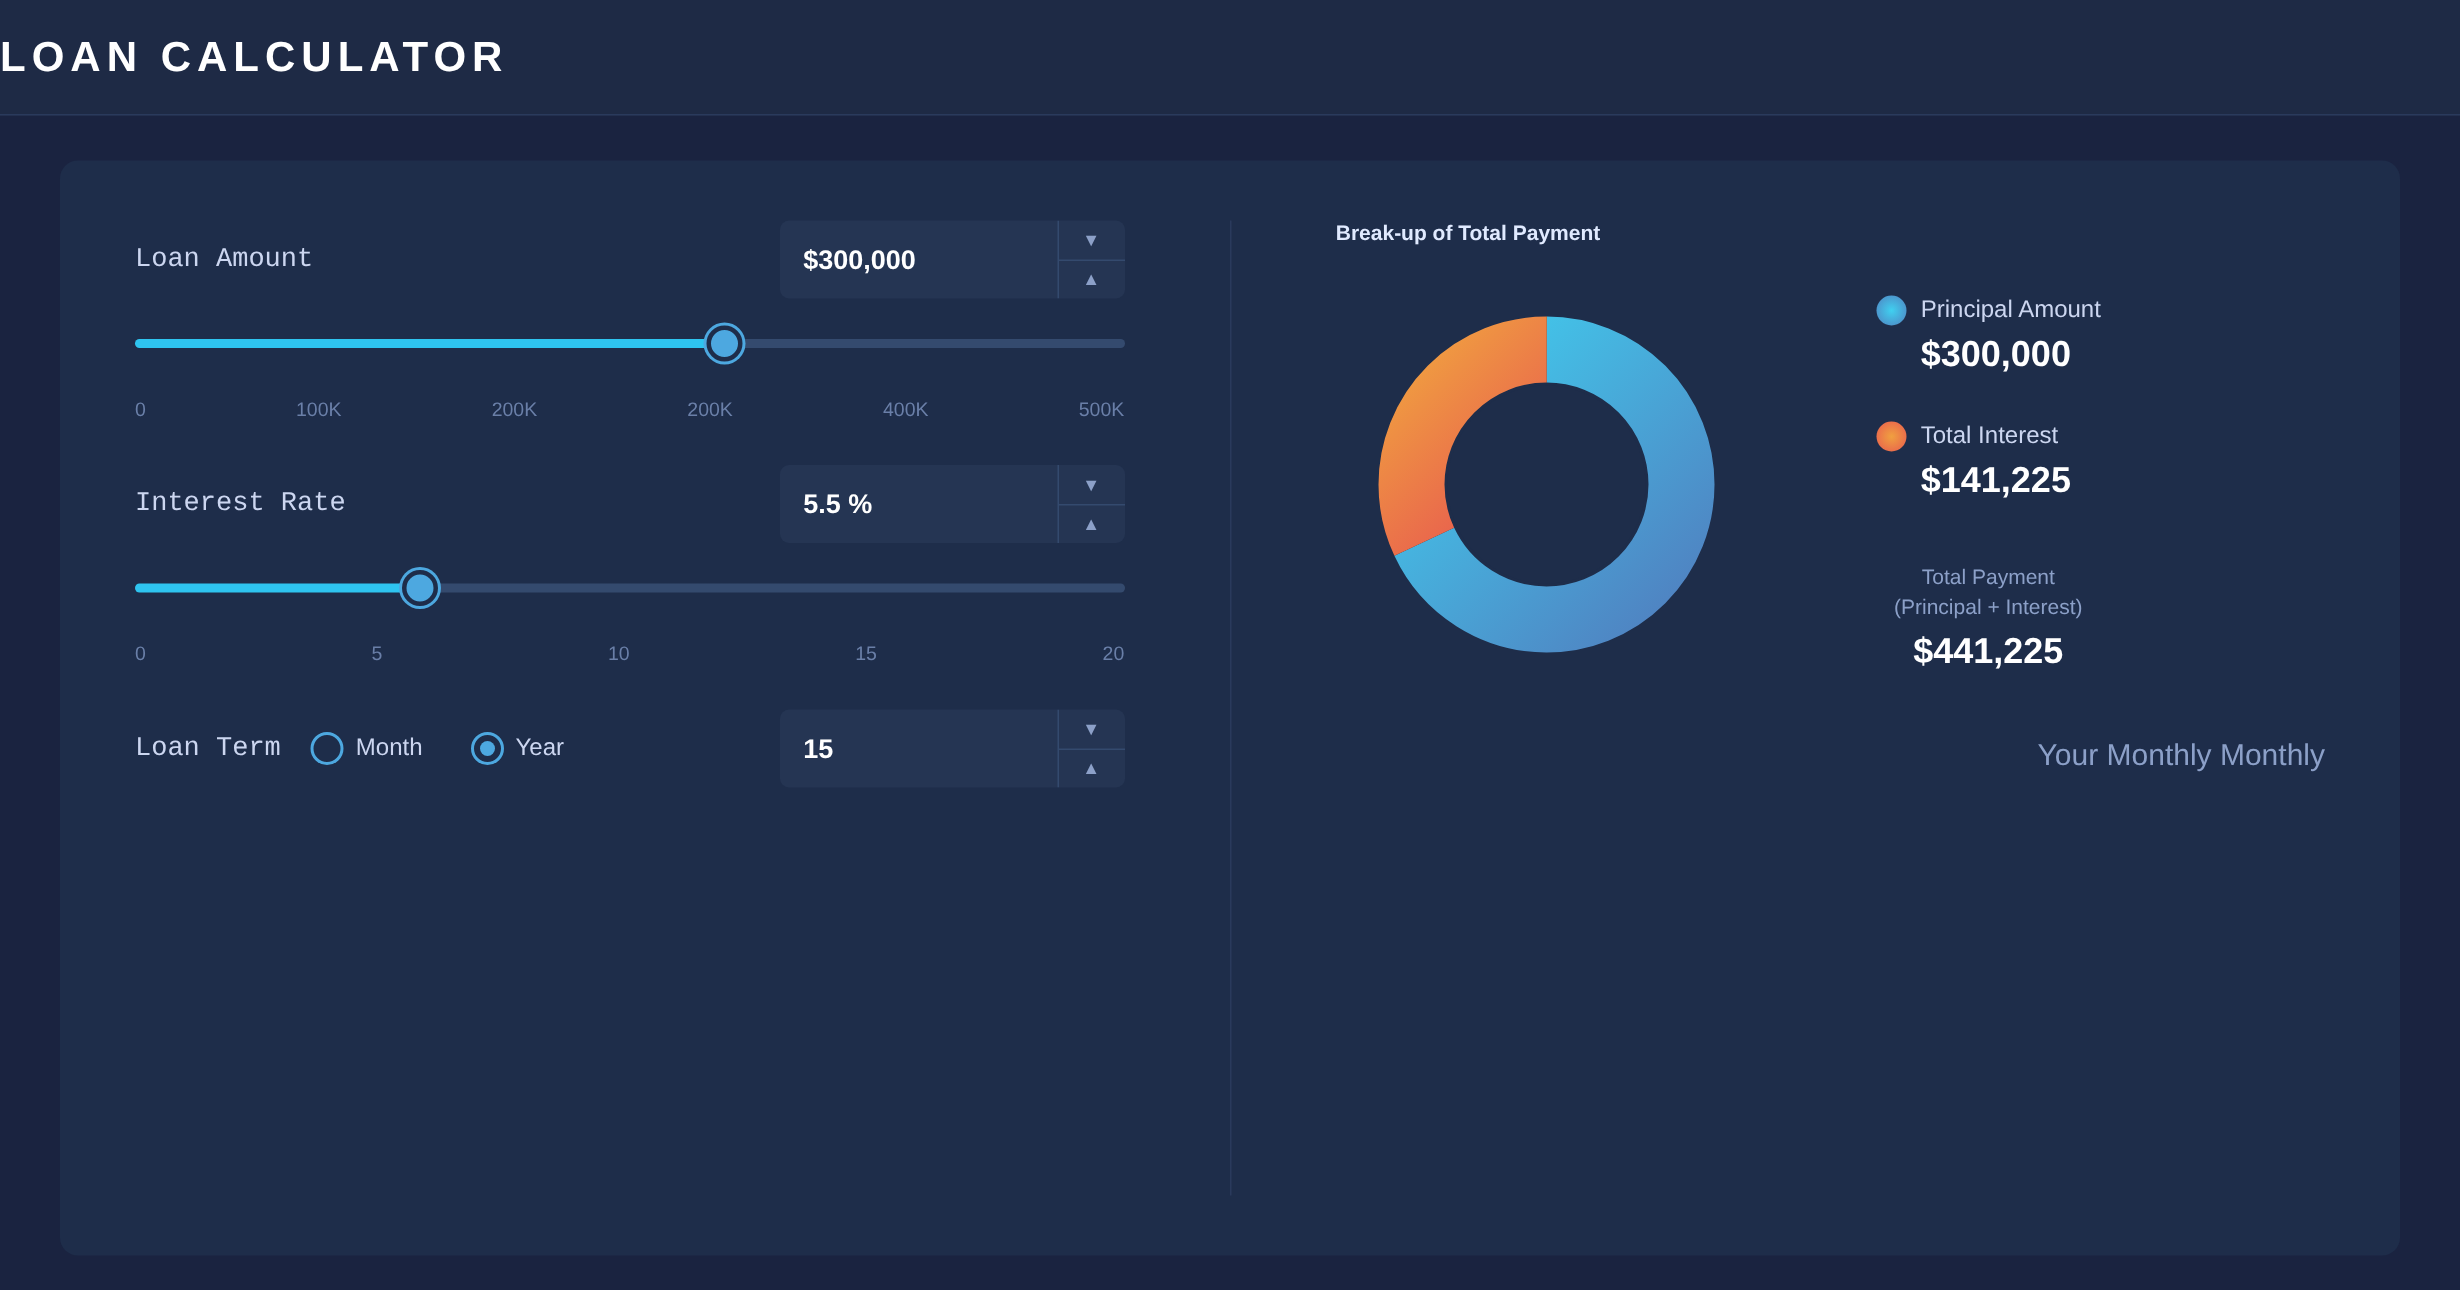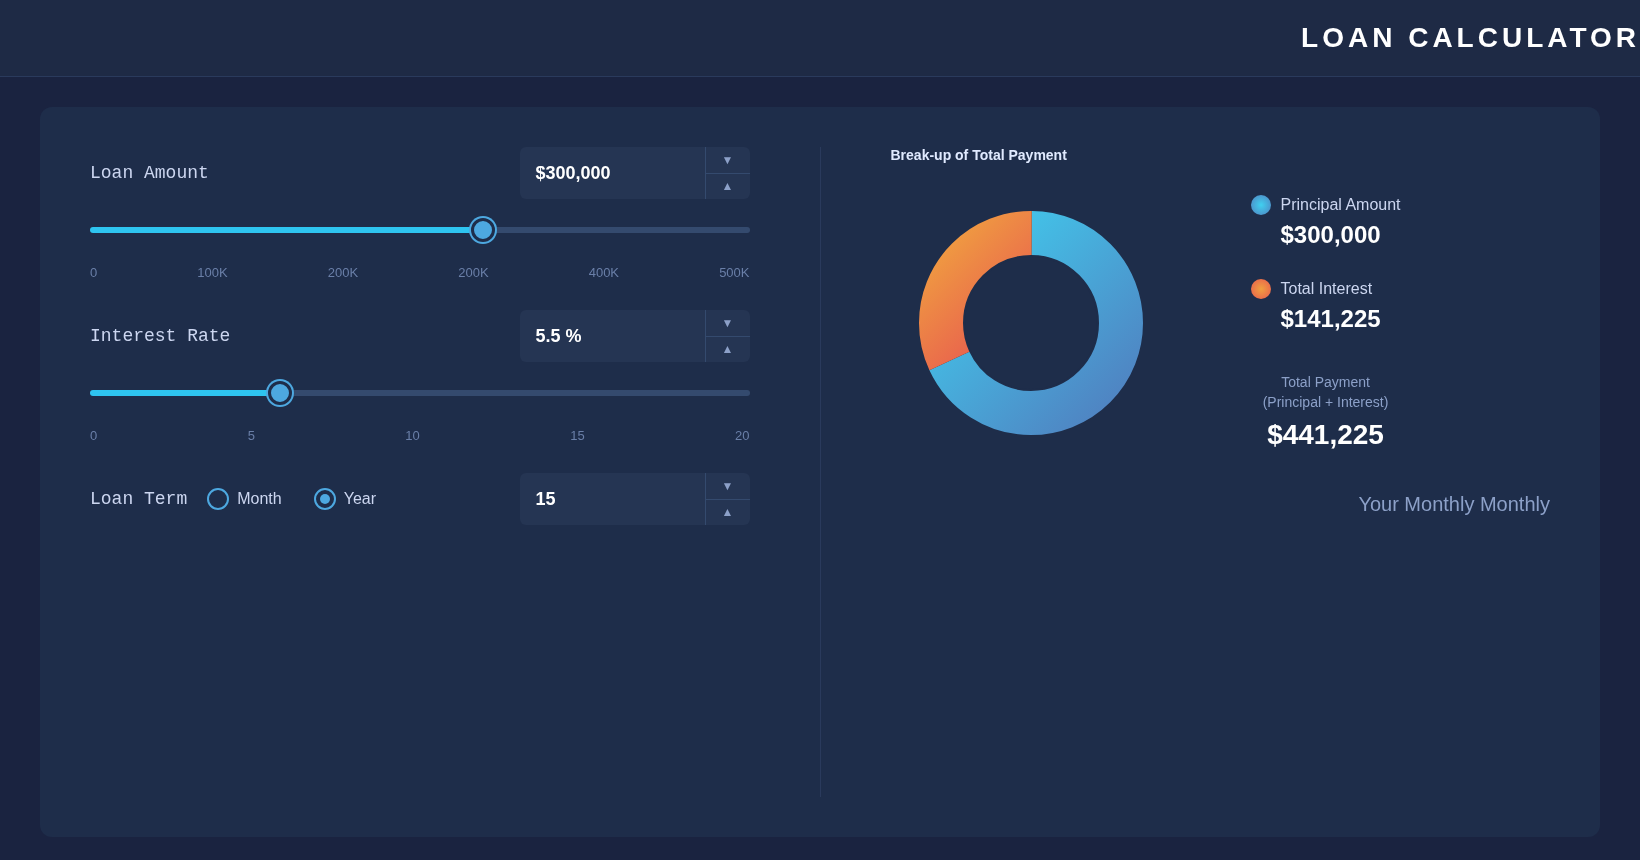--- a/index.html
+++ b/index.html
@@ -8,21 +8,21 @@
       font-family: 'Segoe UI', Arial, sans-serif;
       color: #ffffff;
       width: 1640px;
       height: 860px;
       overflow: hidden;
     }
 
     .header {
       background-color: #1e2a45;
       padding: 22px 0;
-      text-align: right;
+      text-align: left;
       border-bottom: 1px solid #2a3a5c;
     }
     .header h1 {
       font-size: 28px;
       font-weight: 700;
       letter-spacing: 4px;
       color: #ffffff;
     }
 
     .main-container {
@@ -240,21 +240,21 @@
     .legend-item-total {
       margin-top: 10px;
     }
     .legend-total-label {
       font-size: 14px;
       color: #8ca0c8;
       text-align: center;
       line-height: 1.4;
     }
     .legend-total-value {
-      font-size: 28px;
+      font-size: 24px;
       font-weight: 700;
       color: #ffffff;
       text-align: center;
       margin-top: 6px;
     }
 
     .monthly-payment-title {
       font-size: 20px;
       color: #8ca0c8;
       text-align: right;

